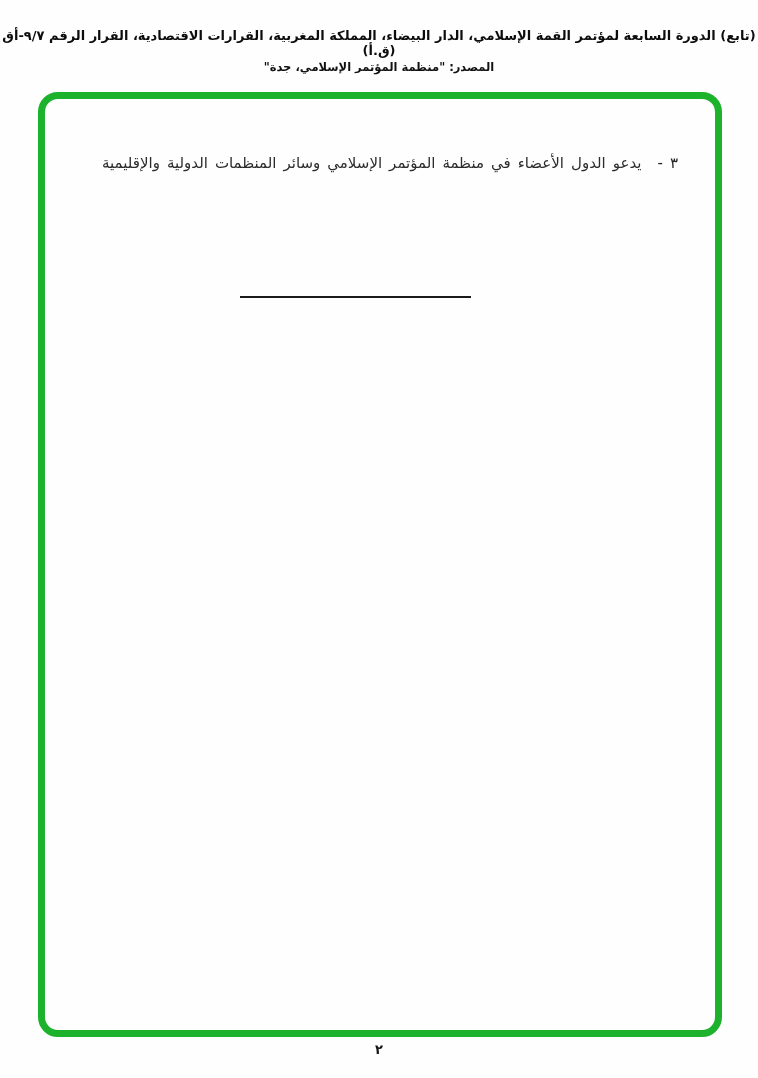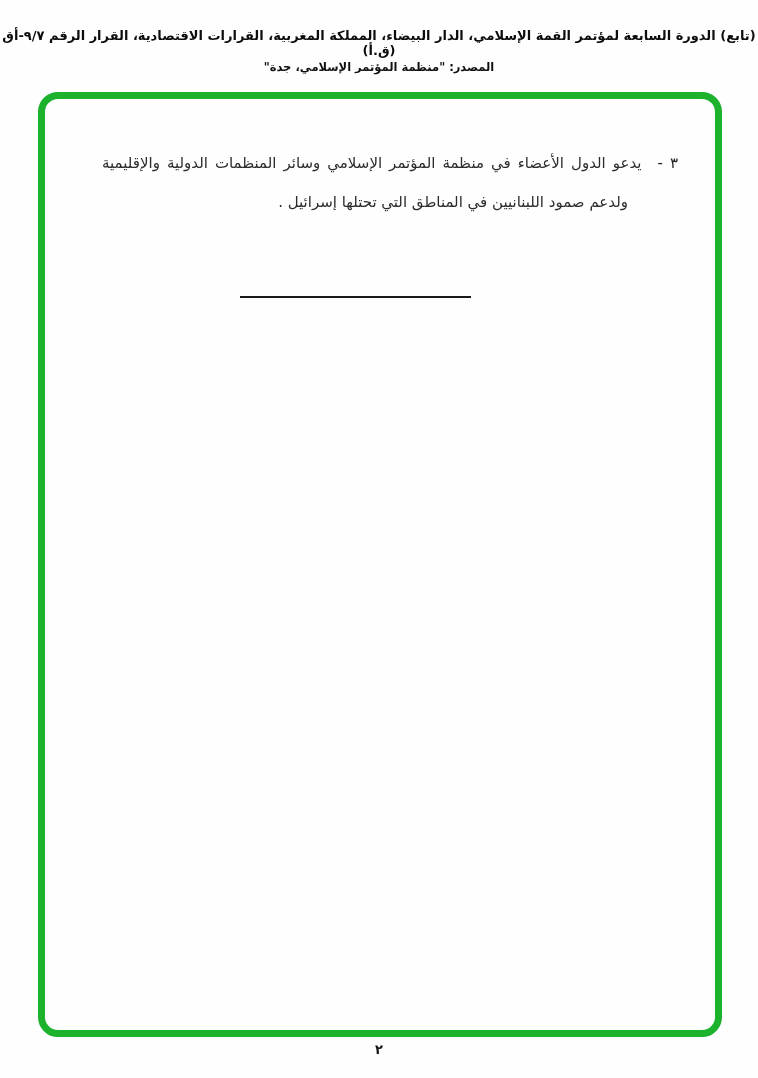--- a/index.html
+++ b/index.html
@@ -106,20 +106,19 @@
   <div class="header-line1">(تابع) الدورة السابعة لمؤتمر القمة الإسلامي، الدار البيضاء، المملكة المغربية، القرارات الاقتصادية، القرار الرقم ٩/٧-أق (ق.أ)</div>
 
   <div class="header-line2">المصدر:  "منظمة المؤتمر الإسلامي، جدة"</div>
 
   <div class="frame" style="border-color: rgb(28, 178, 44);"></div>
 
   <div class="para">
     <div class="pline">
       <span class="item-marker">٣ -</span><span>يدعو الدول الأعضاء في منظمة المؤتمر الإسلامي وسائر المنظمات الدولية والإقليمية</span>
     </div>
-    <div class="pline last">ولدعم صمود اللبنانيين في المناطق التي تحتلها إسرائيل .</div>
   </div>
 
   <div class="divider"></div>
 
   <div class="page-number">٢</div>
 
 </div>
 
 </body></html>

